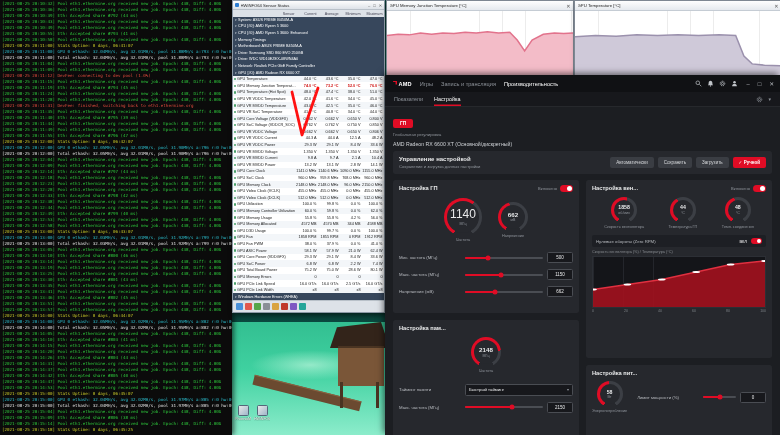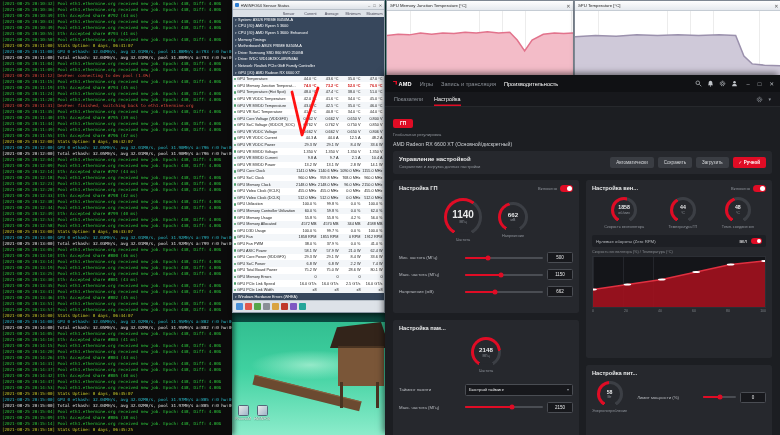--- a/index.html
+++ b/index.html
@@ -95,21 +95,21 @@
   .tgl-wrap{margin-left:auto;display:flex;align-items:center;gap:3px;font-size:4.1px;color:#8f949b;}
   .toggle{width:13px;height:7px;border-radius:3.5px;background:#4a4d53;position:relative;}
   .toggle.on{background:#e00c25;}
   .toggle .dot{position:absolute;top:1px;right:1px;width:5px;height:5px;border-radius:50%;background:#fff;}
   .gaugerow{display:flex;align-items:center;justify-content:center;gap:16px;padding:3px 0 4px;}
   .gwrap{display:flex;flex-direction:column;align-items:center;}
   .gauge{position:relative;border-radius:50%;}
   .gauge::after{content:"";position:absolute;inset:3px;background:#26282d;border-radius:50%;}
   .g38{width:38px;height:38px;} .g30{width:30px;height:30px;} .g26{width:26px;height:26px;}
   .gtxt{position:absolute;inset:0;display:flex;flex-direction:column;align-items:center;justify-content:center;z-index:1;}
-  .g38 .gval{font-size:10px;font-weight:bold;text-align:right;} .g30 .gval{font-size:6.2px;font-weight:bold;} .g26 .gval{font-size:5.2px;font-weight:bold;}
+  .g38 .gval{font-size:12px;font-weight:normal;text-align:right;} .g30 .gval{font-size:6.2px;font-weight:bold;} .g26 .gval{font-size:5.2px;font-weight:bold;}
   .gunit{font-size:3.6px;color:#8f949b;margin-top:0.5px;}
   .glabel{font-size:3.8px;color:#8f949b;text-align:center;margin-top:2px;max-width:52px;line-height:1.25;}
   .slrow{display:flex;align-items:center;gap:4px;margin-top:6px;}
   .sl-label{font-size:4.3px;color:#b7babf;width:62px;white-space:nowrap;overflow:hidden;text-overflow:ellipsis;}
   .slider{flex:1;height:2px;background:#4a4d53;border-radius:1px;position:relative;}
   .sl-fill{position:absolute;left:0;top:0;bottom:0;background:#e00c25;border-radius:1px;}
   .sl-knob{position:absolute;top:50%;width:5px;height:5px;border-radius:50%;background:#e00c25;transform:translate(-50%,-50%);}
   .valbox{width:24px;height:9px;background:#17181c;border:0.5px solid #4a4d53;border-radius:1.5px;display:flex;align-items:center;justify-content:center;font-size:4.5px;flex:none;}
   .dd{flex:1;height:10px;background:#17181c;border:0.5px solid #4a4d53;border-radius:1.5px;display:flex;align-items:center;justify-content:space-between;padding:0 3px;font-size:4.3px;}
   .ddcar{color:#8f949b;font-size:4px;}

